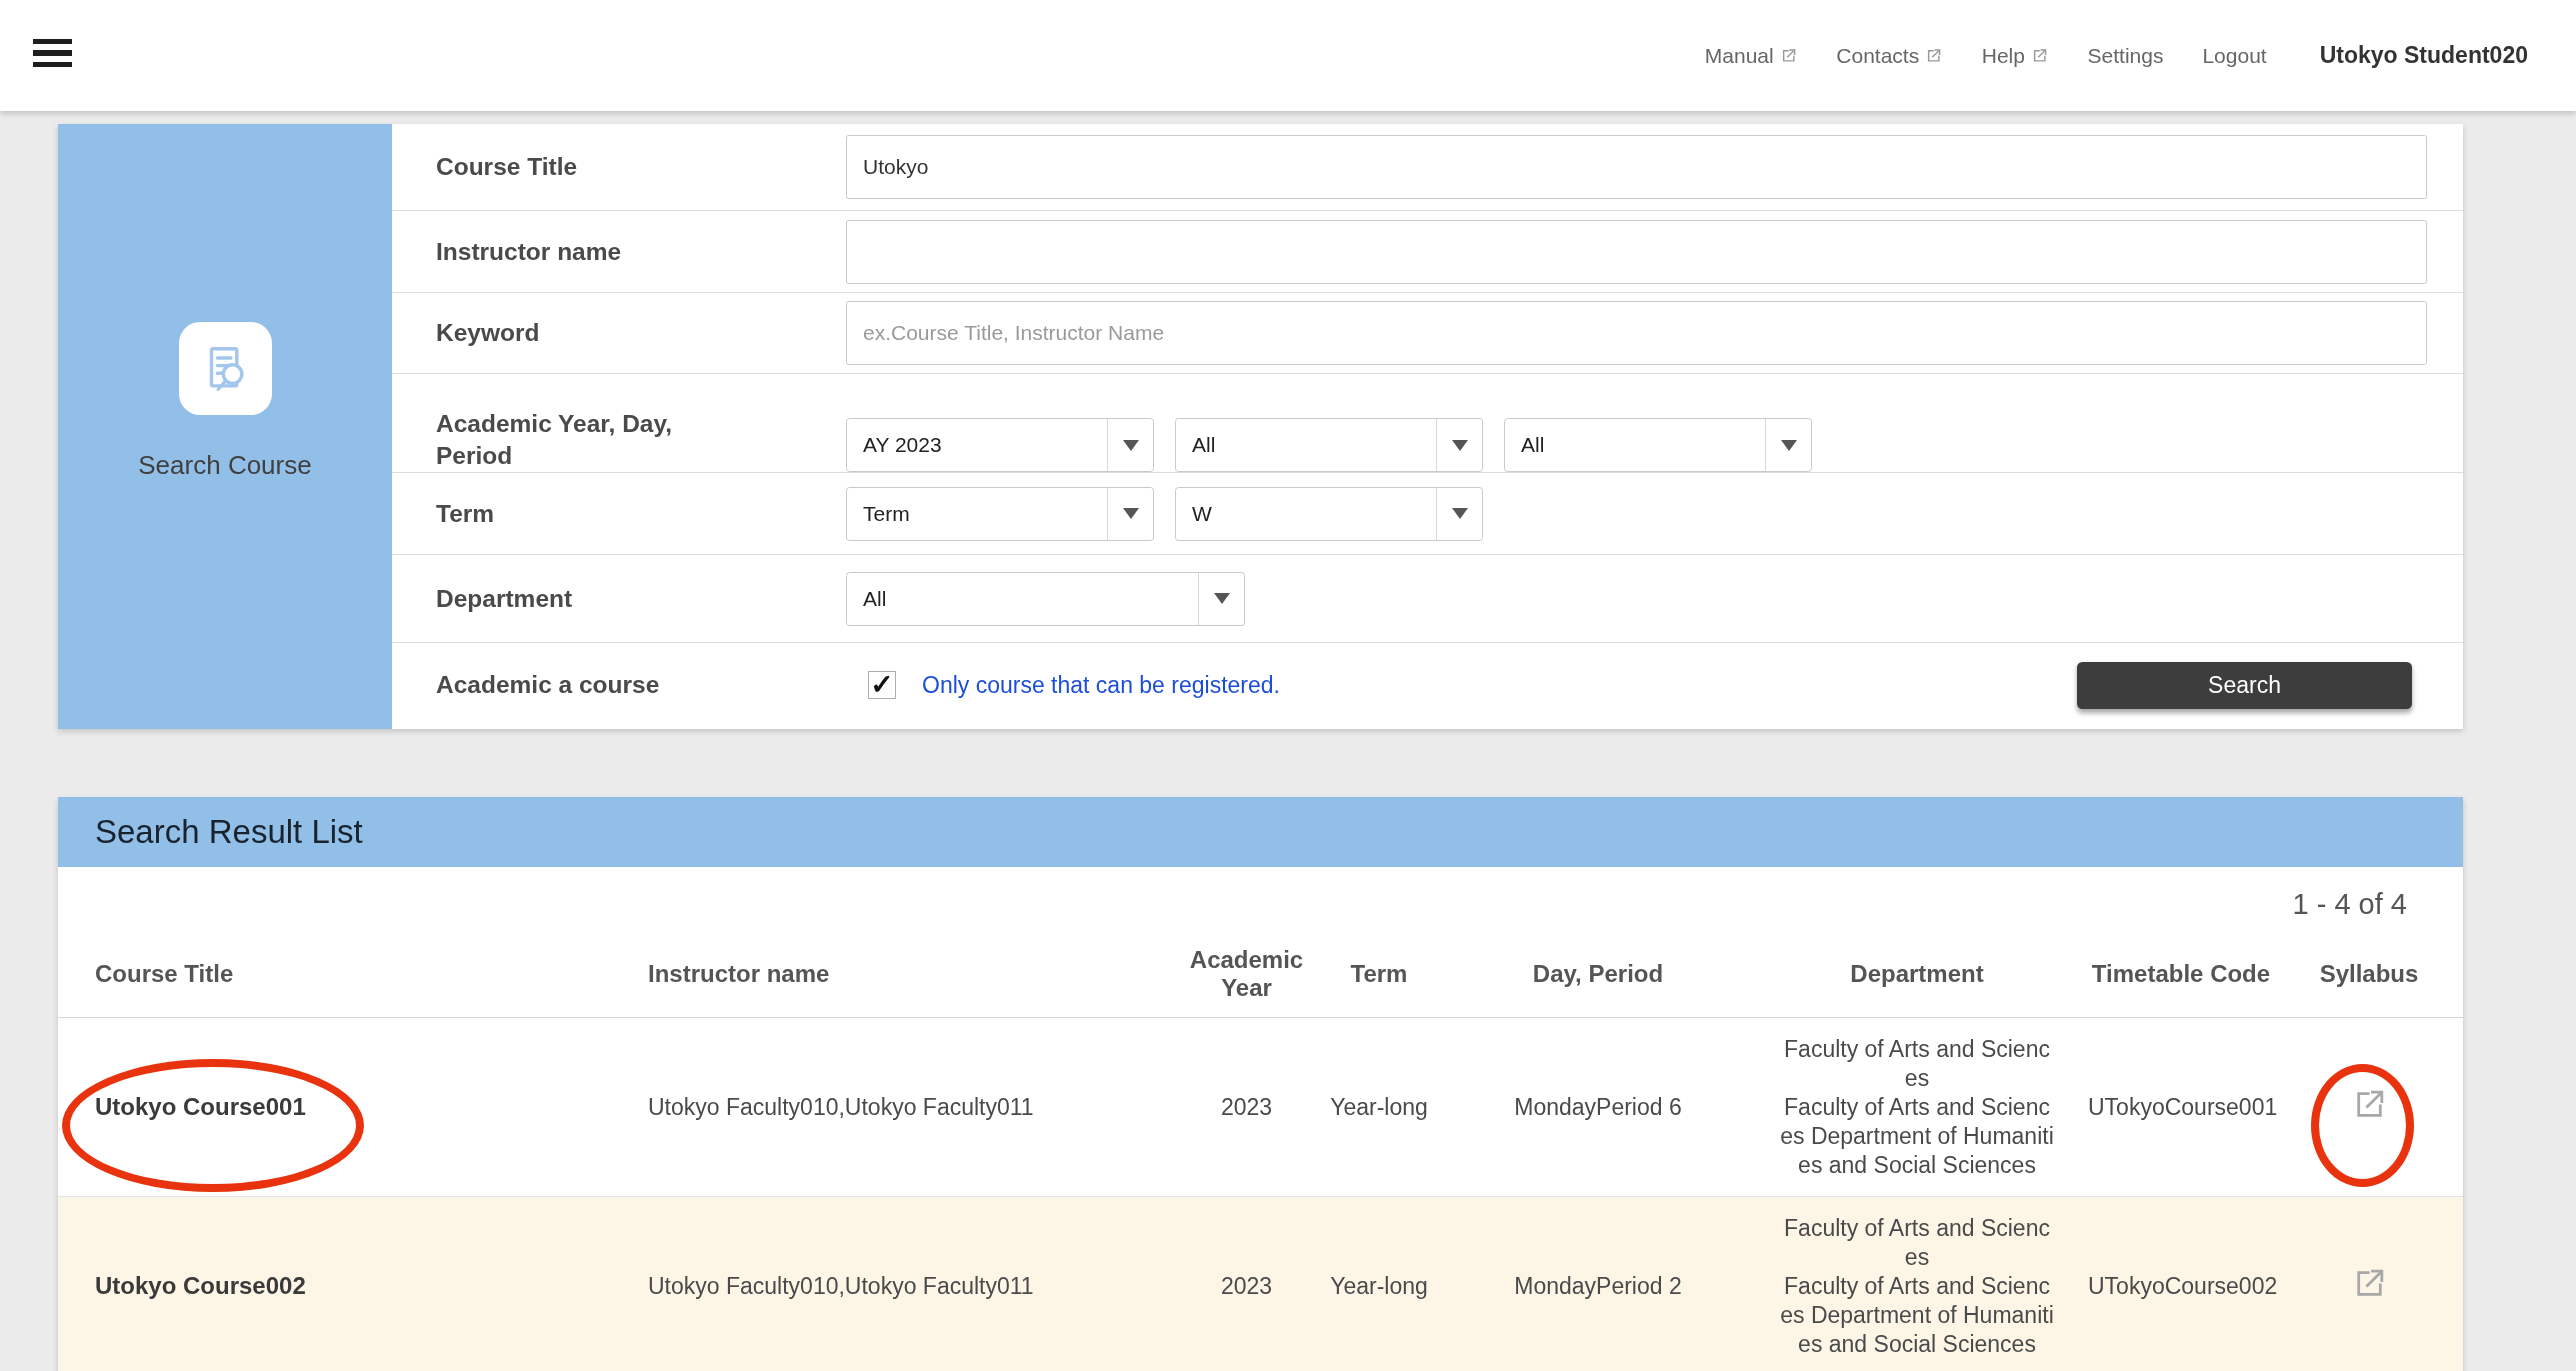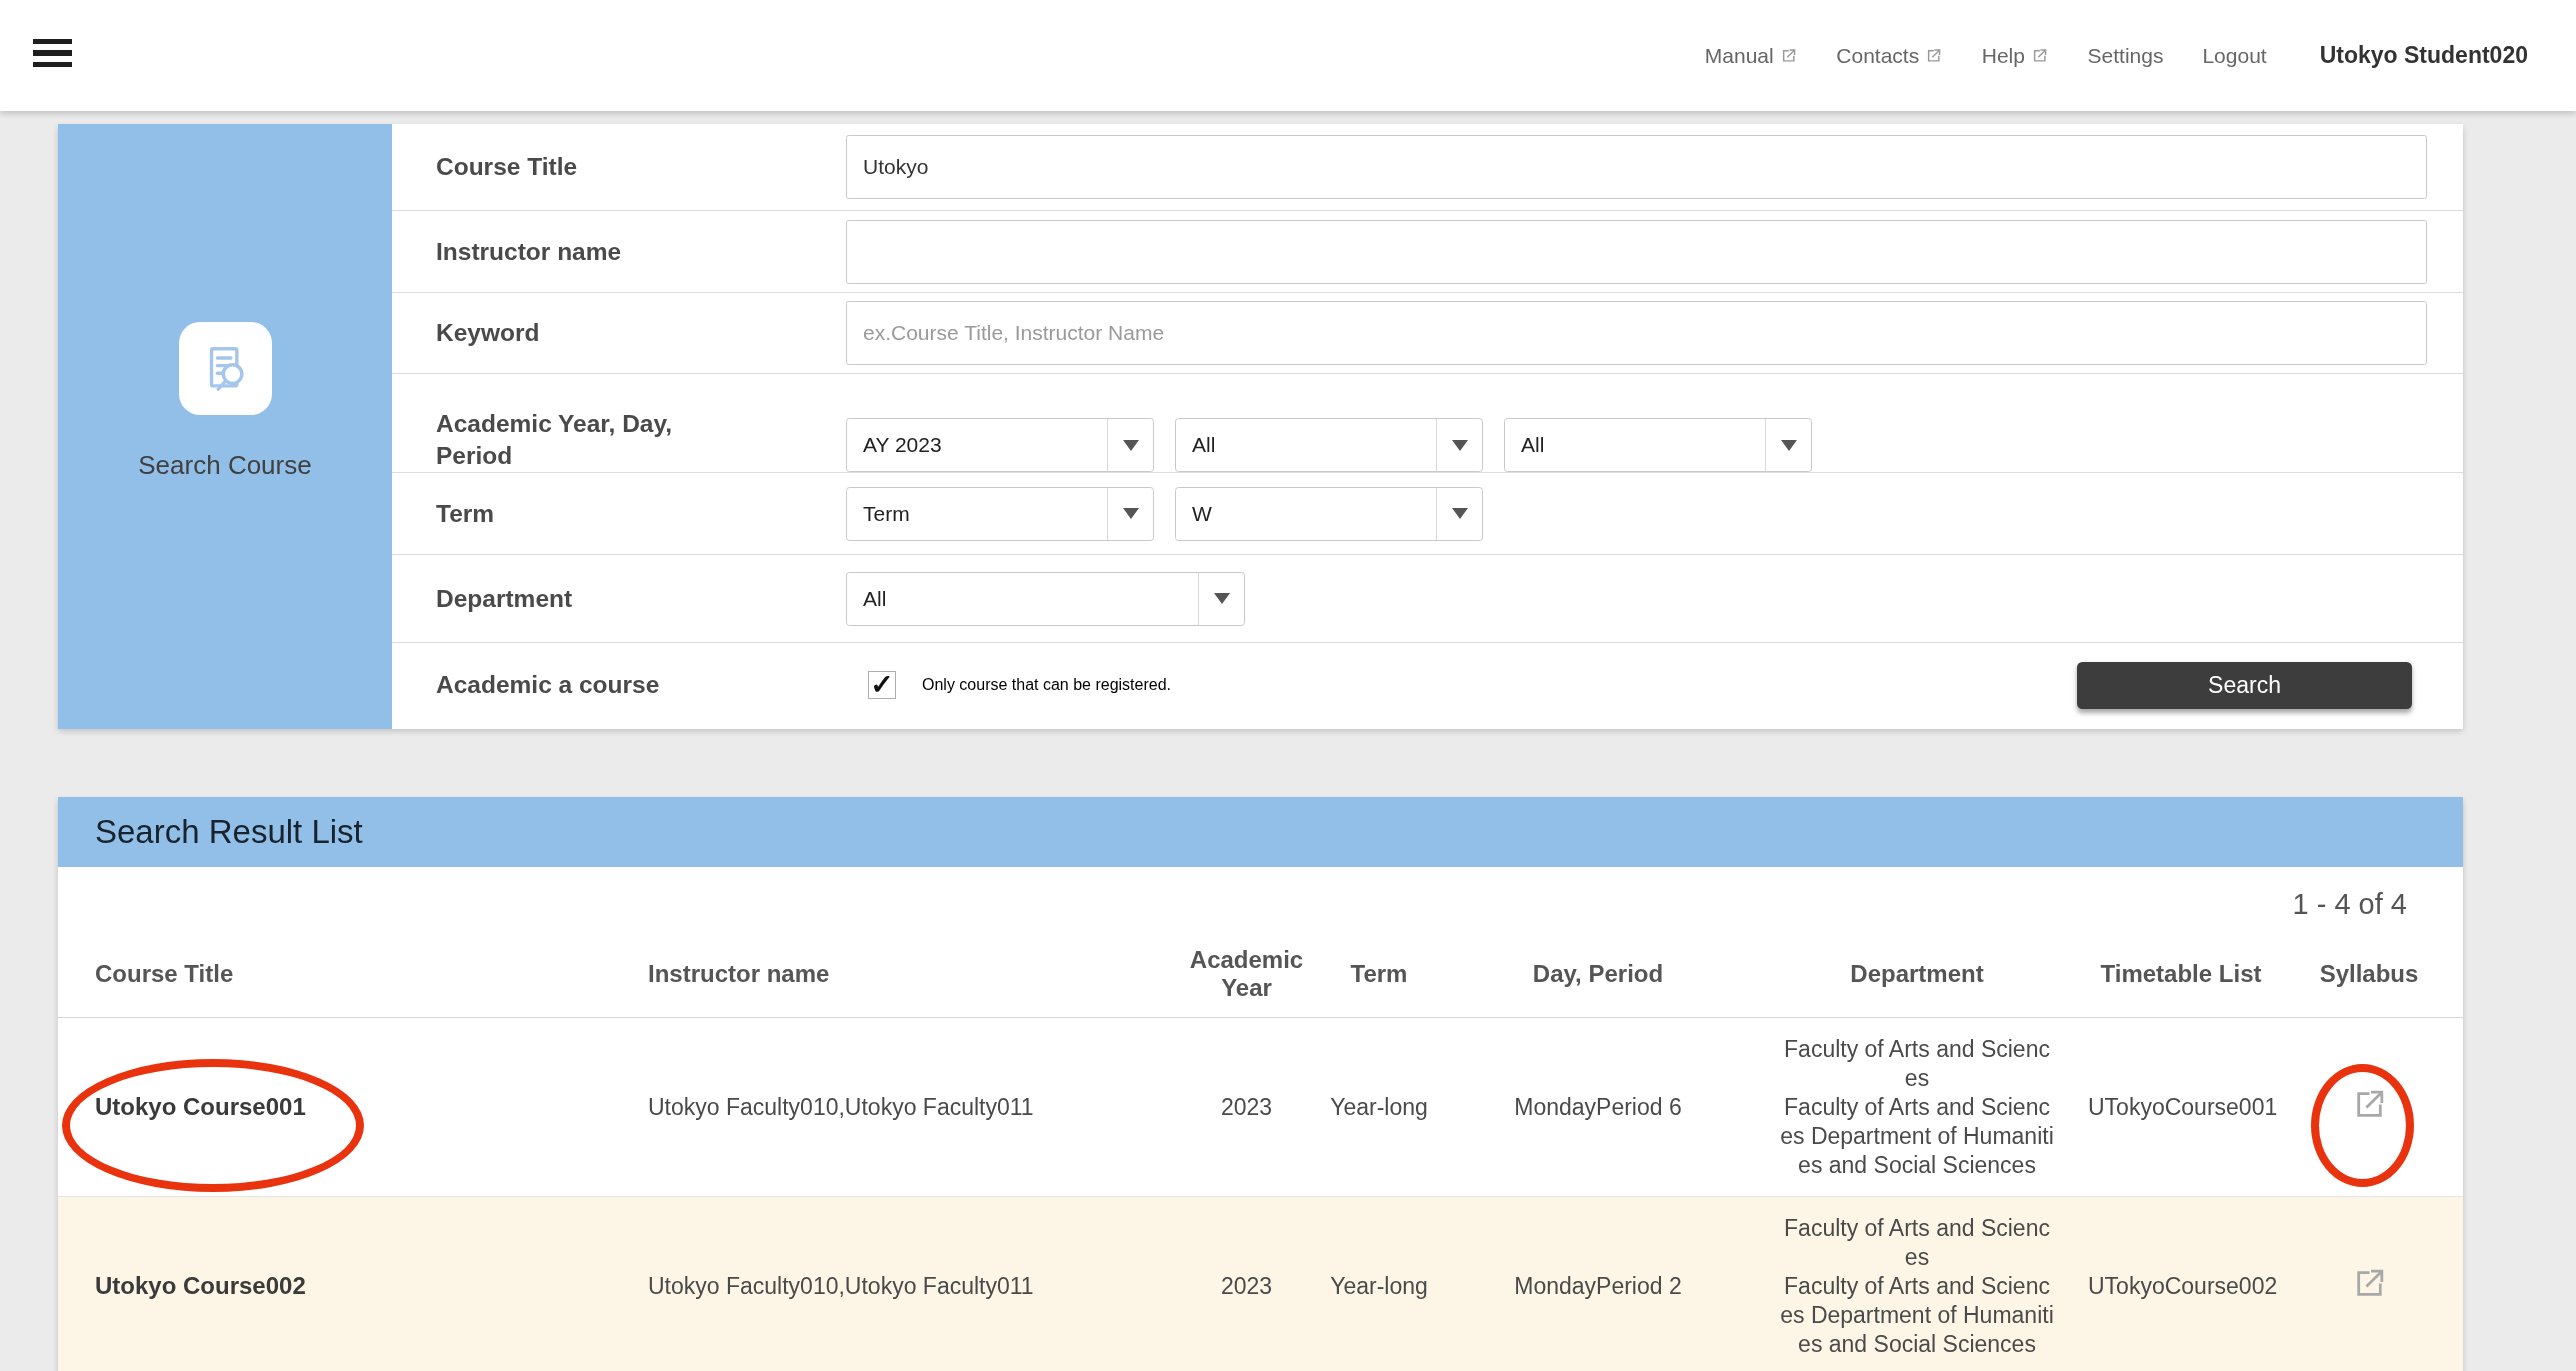--- a/index.html
+++ b/index.html
@@ -37,21 +37,21 @@
             align-items:center; margin-right:21px; cursor:pointer; }
   .select-w { width:308px; } .select-wide { width:399px; }
   .select-text { flex:1; padding-left:16px; font-size:21px; color:#222; }
   .select-arrow-zone { width:46px; height:100%; border-left:0.9px solid #d8d8d8; display:flex;
                        align-items:center; justify-content:center; }
   .arrow-down { width:0; height:0; border-left:8.8px solid transparent; border-right:8.8px solid transparent;
                 border-top:11.4px solid #555; }
   .checkbox { width:28px; height:28px; background:#fff; border:0.9px solid #adadad; margin-left:22px;
               display:flex; align-items:center; justify-content:center; font-size:28px; font-weight:bold;
               color:#111; line-height:1; cursor:pointer; }
-  .check-note { margin-left:26px; font-size:16px; color:#000000; }
+  .check-note { margin-left:26px; font-size:23px; color:#1d4ed8; }
   .search-btn { margin-left:auto; margin-right:51px; width:335px; height:47px; background:#3d3d3d;
                 border:none; border-radius:5.3px; color:#fff; font-size:23px; cursor:pointer;
                 box-shadow:0 3.5px 5.3px rgba(0,0,0,.35); font-family:"Liberation Sans", sans-serif; }
 
   
   .results-card { left:58px; top:797px; width:2405px; height:771px; }
   .results-header { height:70px; background:#92bfe8; display:flex; align-items:center;
                     padding-left:37px; font-size:33px; color:#18232e; }
   .pagination { margin-top:12.3px; padding-right:56px; font-size:29px; color:#555; height:51px;
                 display:flex; align-items:center; justify-content:flex-end; }
@@ -215,21 +215,21 @@
 
   <div class="pagination">1 - 4 of 4</div>
 
   <div class="rrow rhead">
     <div class="c left pad1">Course Title</div>
     <div class="c left pad2">Instructor name</div>
     <div class="c">Academic Year</div>
     <div class="c">Term</div>
     <div class="c">Day, Period</div>
     <div class="c">Department</div>
-    <div class="c">Timetable List</div>
+    <div class="c">Timetable Code</div>
     <div class="c">Syllabus</div>
   </div>
 
   <div class="rrow rdata">
     <div class="c left pad1 course">Utokyo Course001</div>
     <div class="c left pad2">Utokyo Faculty010,Utokyo Faculty011</div>
     <div class="c">2023</div>
     <div class="c">Year-long</div>
     <div class="c">MondayPeriod 6</div>
     <div class="c dept">Faculty of Arts and Scienc

